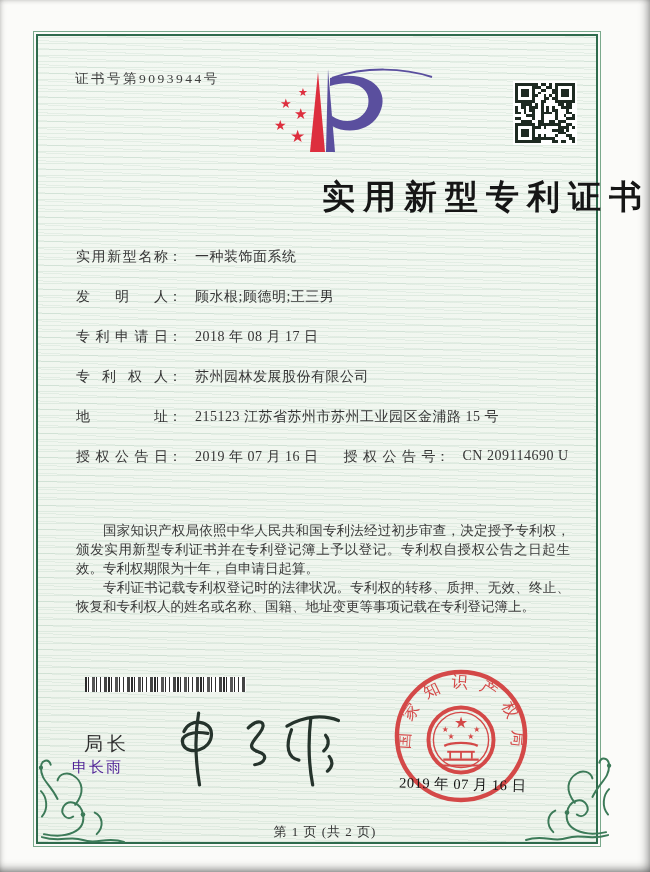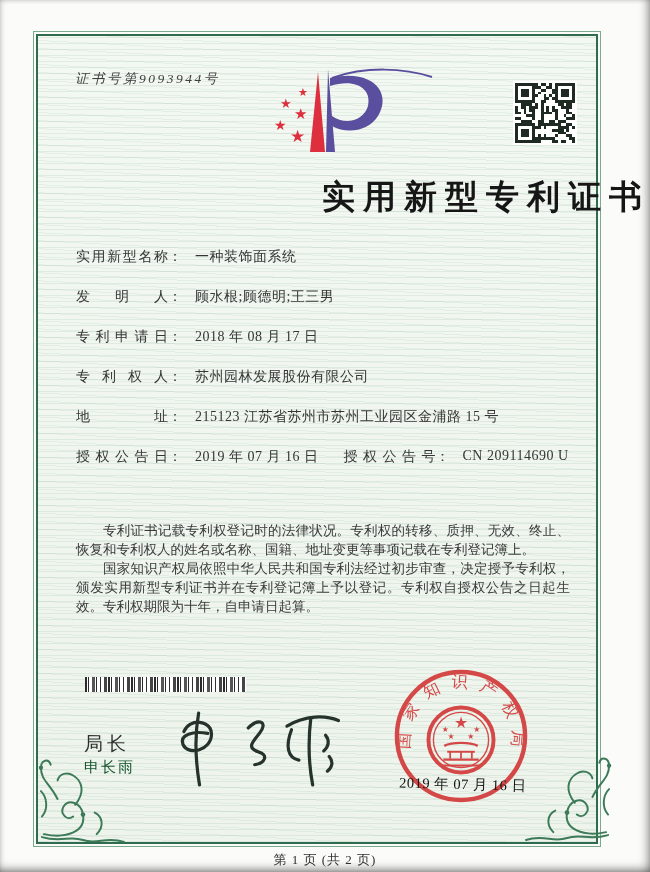--- a/index.html
+++ b/index.html
@@ -13,21 +13,21 @@
   
   .frame { position:absolute; left:33px; top:31px; right:49px; bottom:25px;
     border:1.5px solid #7aa98c; }
   .frame-inner { position:absolute; inset:2px; border:2.5px solid #2f6b4d;
     background:
       repeating-linear-gradient(0deg, rgba(96,152,120,.13) 0 1px, rgba(0,0,0,0) 1px 6px),
       repeating-linear-gradient(3deg, rgba(96,152,120,.10) 0 1px, rgba(0,0,0,0) 1px 8px),
       linear-gradient(#f3f8f2,#eef4ec); }
   .abs { position:absolute; }
 
-  .cert-no { left:75px; top:70px; font-size:13.5px; letter-spacing:2.5px; color:#3e3e3e;font-style:italic; }
+  .cert-no { left:75px; top:70px; font-size:13.5px; letter-spacing:2.5px; color:#3e3e3e; }
 
   .logo { left:256px; top:64px; width:178px; height:96px; }
   .qr { left:513px; top:81px; width:64px; height:64px; background:#fff; padding:2px;
         display:grid; grid-template-columns:repeat(21,1fr); grid-template-rows:repeat(21,1fr); }
   .qr .q { background:transparent; }
   .qr .q.d { background:#1e2a22; }
 
   .title { left:0; right:0; top:175px; text-align:right; font-size:33px; font-weight:600;
            letter-spacing:8px; color:#161616; }
 
@@ -42,29 +42,29 @@
               text-align:justify; color:#3a3a3a; }
   .bodytext p { text-indent:2em; }
 
   .barcode { left:85px; top:677px; width:161px; height:15px;
     background: repeating-linear-gradient(90deg,
       #2b2b2b 0 2px, #fff 2px 3px, #2b2b2b 3px 4px, #fff 4px 7px,
       #555 7px 10px, #fff 10px 11px, #2b2b2b 11px 12px, #fff 12px 15px,
       #333 15px 16px, #fff 16px 19px, #444 19px 22px, #fff 22px 23px); }
 
   .signer-title { left:84px; top:731px; font-size:19px; letter-spacing:4px; color:#2e2e2e; }
-  .signer-name  { left:84px; top:758px; font-size:15px; letter-spacing:2px; color:#14532d; }
+  .signer-name  { left:72px; top:758px; font-size:15px; letter-spacing:2px; color:#4c1d95; }
   .signature { left:168px; top:704px; width:190px; height:92px; }
 
   .seal { left:392px; top:667px; width:138px; height:138px; opacity:.92; z-index:5; }
   .seal-date { left:399px; top:775px; width:122px; font-size:14.5px; color:#151515;
                letter-spacing:.5px; transform:rotate(1.5deg); z-index:6; white-space:nowrap; }
 
   .footer { left:0; right:0; top:823px; text-align:center; font-size:13px;
-            letter-spacing:1px; color:#333;margin-top:28px; }
+            letter-spacing:1px; color:#333; }
 
   .ornament { width:88px; height:98px; z-index:3; }
   .orn-right { left:524px; top:746px; }
   .orn-left  { left:38px;  top:748px; transform:scaleX(-1); }
 </style>
 </head>
 <body>
 
 <div class="scan">
 
@@ -547,22 +547,22 @@
     </div>
     <div class="frow">
       <span class="flabel">地址</span><span class="fcolon">：</span><span class="fvalue">215123 江苏省苏州市苏州工业园区金浦路 15 号</span>
     </div>
     <div class="frow">
       <span class="flabel">授权公告日</span><span class="fcolon">：</span><span class="fvalue">2019 年 07 月 16 日</span><span class="flabel grant2">授权公告号</span><span class="fcolon">：</span><span class="fvalue">CN 209114690 U</span>
     </div>
   </div>
 
   <div class="abs bodytext">
+    <p>国家知识产权局依照中华人民共和国专利法经过初步审查，决定授予专利权，颁发实用新型专利证书并在专利登记簿上予以登记。专利权自授权公告之日起生效。专利权期限为十年，自申请日起算。</p>
     <p>专利证书记载专利权登记时的法律状况。专利权的转移、质押、无效、终止、恢复和专利权人的姓名或名称、国籍、地址变更等事项记载在专利登记簿上。</p>
-    <p>国家知识产权局依照中华人民共和国专利法经过初步审查，决定授予专利权，颁发实用新型专利证书并在专利登记簿上予以登记。专利权自授权公告之日起生效。专利权期限为十年，自申请日起算。</p>
   </div>
 
   <div class="abs barcode"></div>
 
   <div class="abs signer-title">局长</div>
   <div class="abs signer-name">申长雨</div>
 
   <svg class="abs signature" viewBox="0 0 200 100">
     <g stroke="#25332c" stroke-width="3.5" fill="none" stroke-linecap="round">
       <path d="M30,10 C26,32 26,58 31,88"></path>

